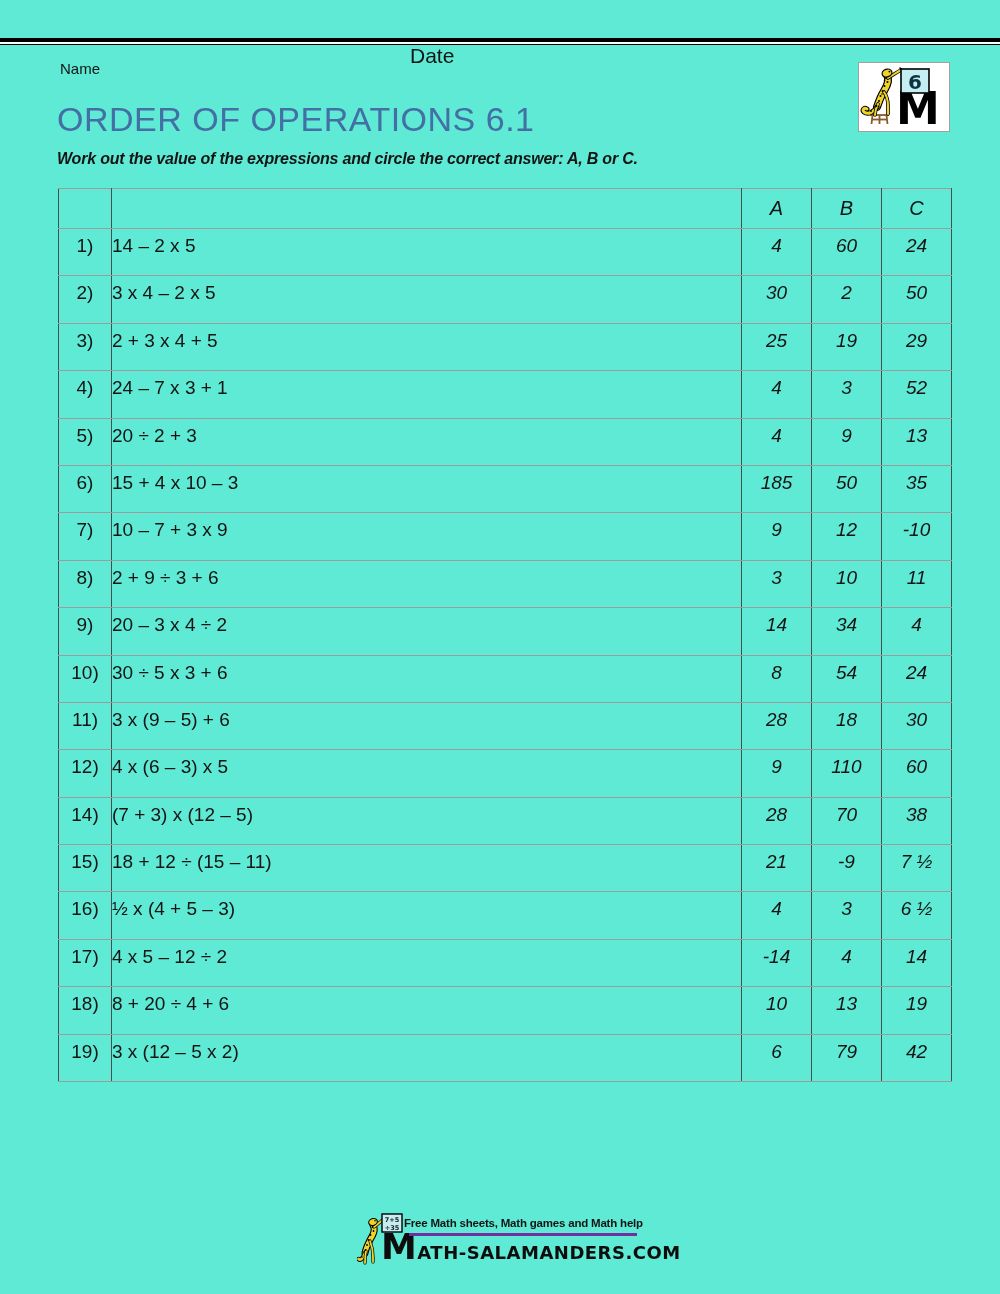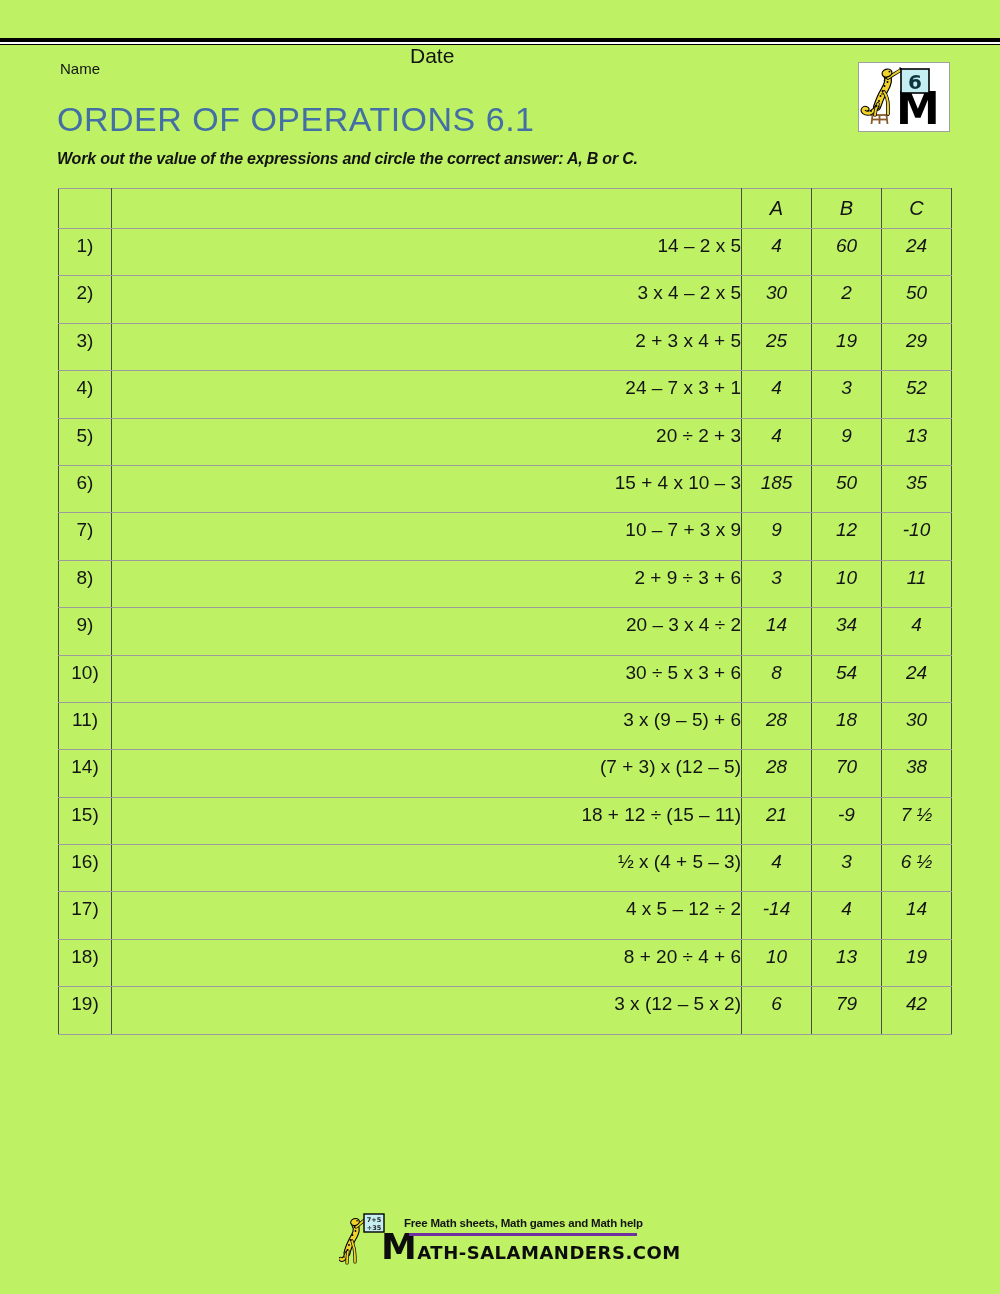--- a/index.html
+++ b/index.html
@@ -1,20 +1,20 @@
 <!DOCTYPE html>
 <html><head>
 <meta charset="utf-8">
 <style>
   html, body { margin: 0; padding: 0; background: #ffffff; }
   .page {
     position: relative;
     width: 1000px;
     height: 1294px;
-    background: #bef264;
+    background: #5eead4;
     font-family: "Liberation Sans", "DejaVu Sans", sans-serif;
     color: #141414;
     overflow: hidden;
   }
 
   
   .top-rule {
     position: absolute;
     left: 0; top: 38px;
     width: 100%;
@@ -81,25 +81,25 @@
     font-size: 20px;
     text-align: center;
     vertical-align: middle;
   }
   table.worksheet tbody tr { height: 47.4px; }
   table.worksheet tbody td {
     vertical-align: top;
     padding-top: 6px;
   }
   td.c-num  { text-align: center; padding-right: 14px; }
-  td.c-expr { text-align: right; padding-left: 12px; }
+  td.c-expr { text-align: left; padding-left: 12px; }
   td.c-ans  { text-align: center; font-style: italic; }
 
   
-  .footer-icon { position: absolute; left: 339px; top: 1213px; }
+  .footer-icon { position: absolute; left: 357px; top: 1213px; }
   .tagline {
     position: absolute; left: 404px; top: 1217px;
     font-size: 11.5px; font-weight: bold; letter-spacing: -0.2px;
     white-space: nowrap;
   }
   .purple-rule {
     position: absolute; left: 409px; top: 1233px;
     width: 228px; height: 3px;
     background: #7030a0;
   }
@@ -260,20 +260,27 @@
           <td class="c-ans">8</td>
           <td class="c-ans">54</td>
           <td class="c-ans">24</td>
         </tr>
         <tr>
           <td class="c-num">11)</td>
           <td class="c-expr">3 x (9 – 5) + 6</td>
           <td class="c-ans">28</td>
           <td class="c-ans">18</td>
           <td class="c-ans">30</td>
+        </tr>
+        <tr>
+          <td class="c-num">12)</td>
+          <td class="c-expr">4 x (6 – 3) x 5</td>
+          <td class="c-ans">9</td>
+          <td class="c-ans">110</td>
+          <td class="c-ans">60</td>
         </tr>
         <tr>
           <td class="c-num">14)</td>
           <td class="c-expr">(7 + 3) x (12 – 5)</td>
           <td class="c-ans">28</td>
           <td class="c-ans">70</td>
           <td class="c-ans">38</td>
         </tr>
         <tr>
           <td class="c-num">15)</td>

